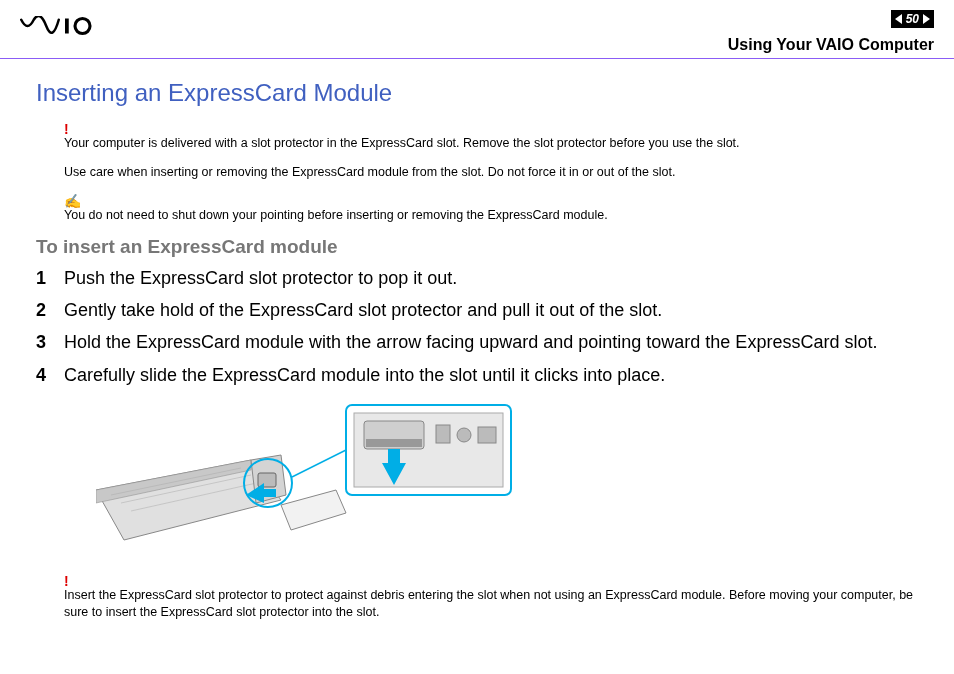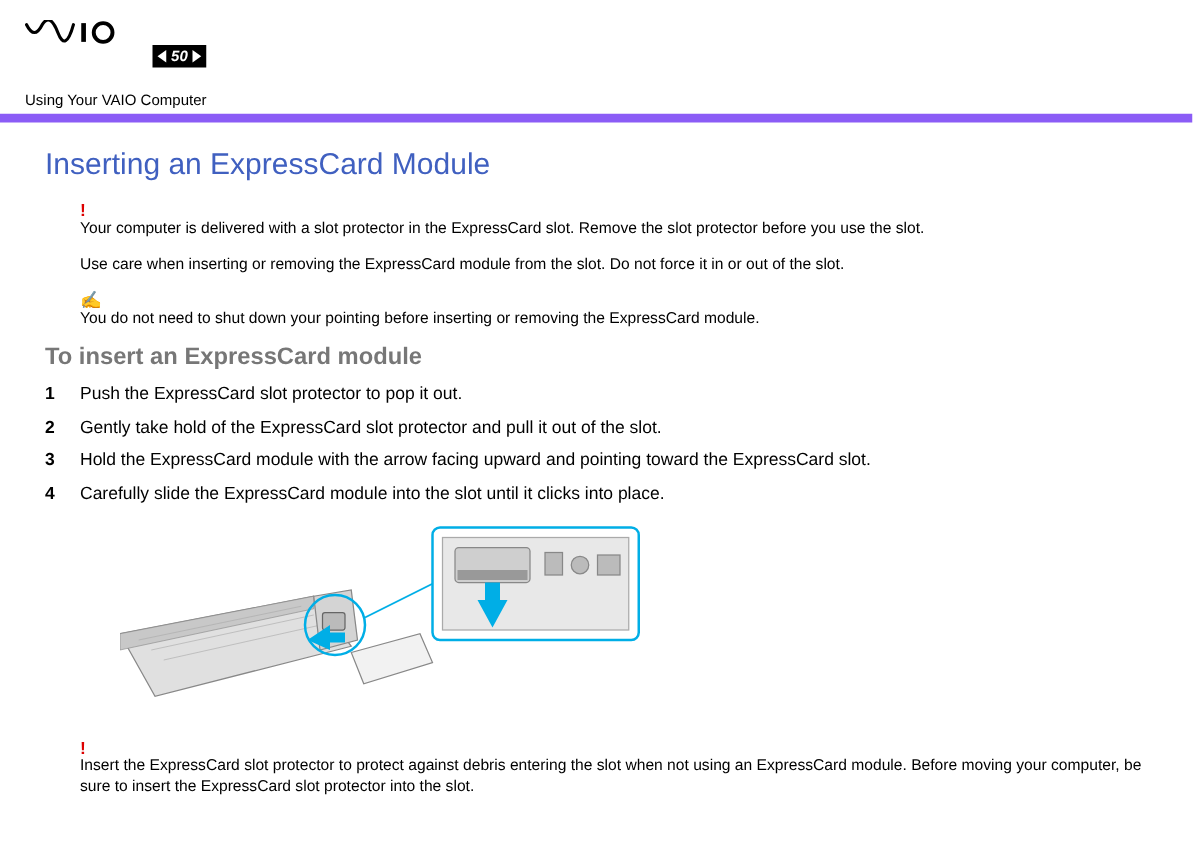--- a/index.html
+++ b/index.html
@@ -9,22 +9,21 @@
     height: 674px;
     background: #fff;
     position: relative;
     color: #000;
   }
   .header {
     display: flex;
     justify-content: space-between;
     align-items: flex-start;
     padding: 10px 20px 4px 20px;
-    border-bottom: 7px solid #8b5cf6;
-    flex-direction: column;
+    border-bottom: 1px solid #8b5cf6;
   }
   .logo {
     display: flex;
     align-items: center;
     margin-top: 6px;
   }
   .logo svg { height: 20px; }
   .header-right {
     text-align: right;
   }
@@ -42,23 +41,23 @@
   }
   .page-nav .tri-left,
   .page-nav .tri-right {
     width: 0; height: 0;
     border-top: 5px solid transparent;
     border-bottom: 5px solid transparent;
   }
   .page-nav .tri-left { border-right: 7px solid #fff; }
   .page-nav .tri-right { border-left: 7px solid #fff; }
   .breadcrumb {
-    font-size: 12px;
-    font-weight: normal;
-    margin-top: 18px;
+    font-size: 16px;
+    font-weight: bold;
+    margin-top: 8px;
   }
   .content {
     padding: 20px 16px 0 36px;
   }
   h1 {
     color: #4060c0;
     font-weight: normal;
     font-size: 24px;
     margin-bottom: 14px;
   }
@@ -84,21 +83,21 @@
   h2 {
     color: #777;
     font-weight: bold;
     font-size: 19px;
     margin-top: 6px;
     margin-bottom: 8px;
   }
   ol.steps {
     list-style: none;
     counter-reset: step;
-    font-size: 14px;
+    font-size: 18px;
   }
   ol.steps li {
     counter-increment: step;
     display: flex;
     margin-bottom: 8px;
     line-height: 1.35;
   }
   ol.steps li::before {
     content: counter(step);
     font-weight: bold;

